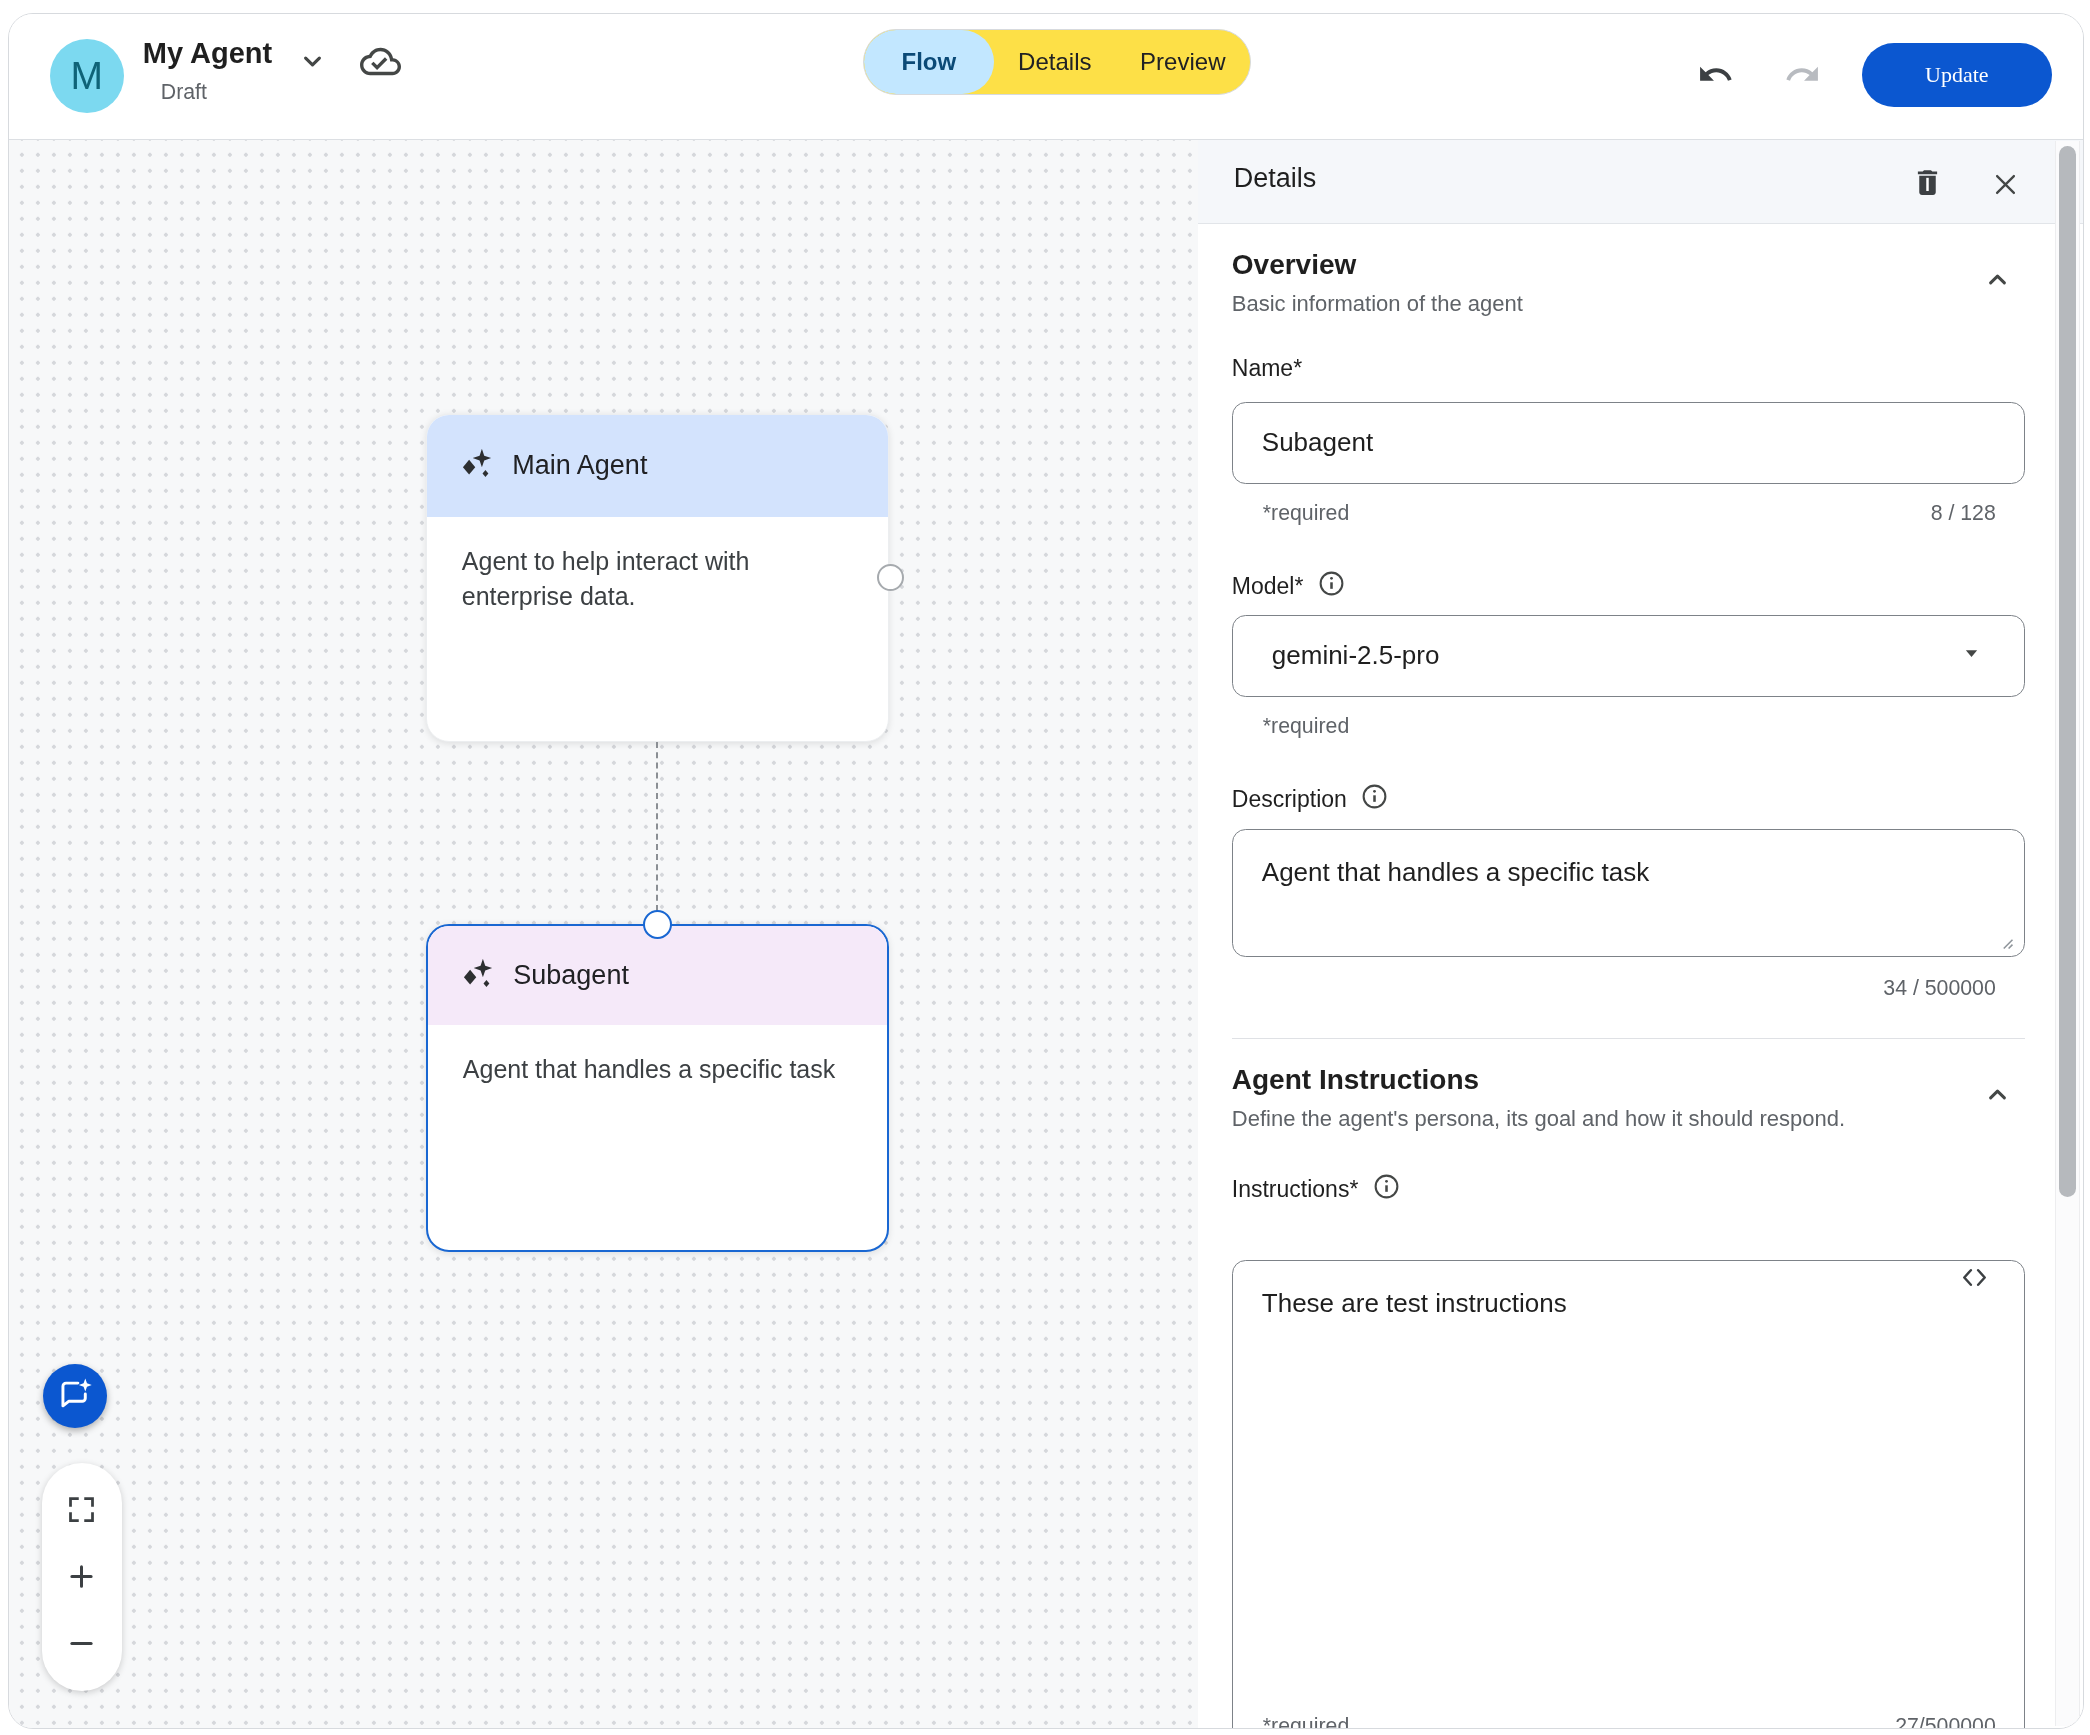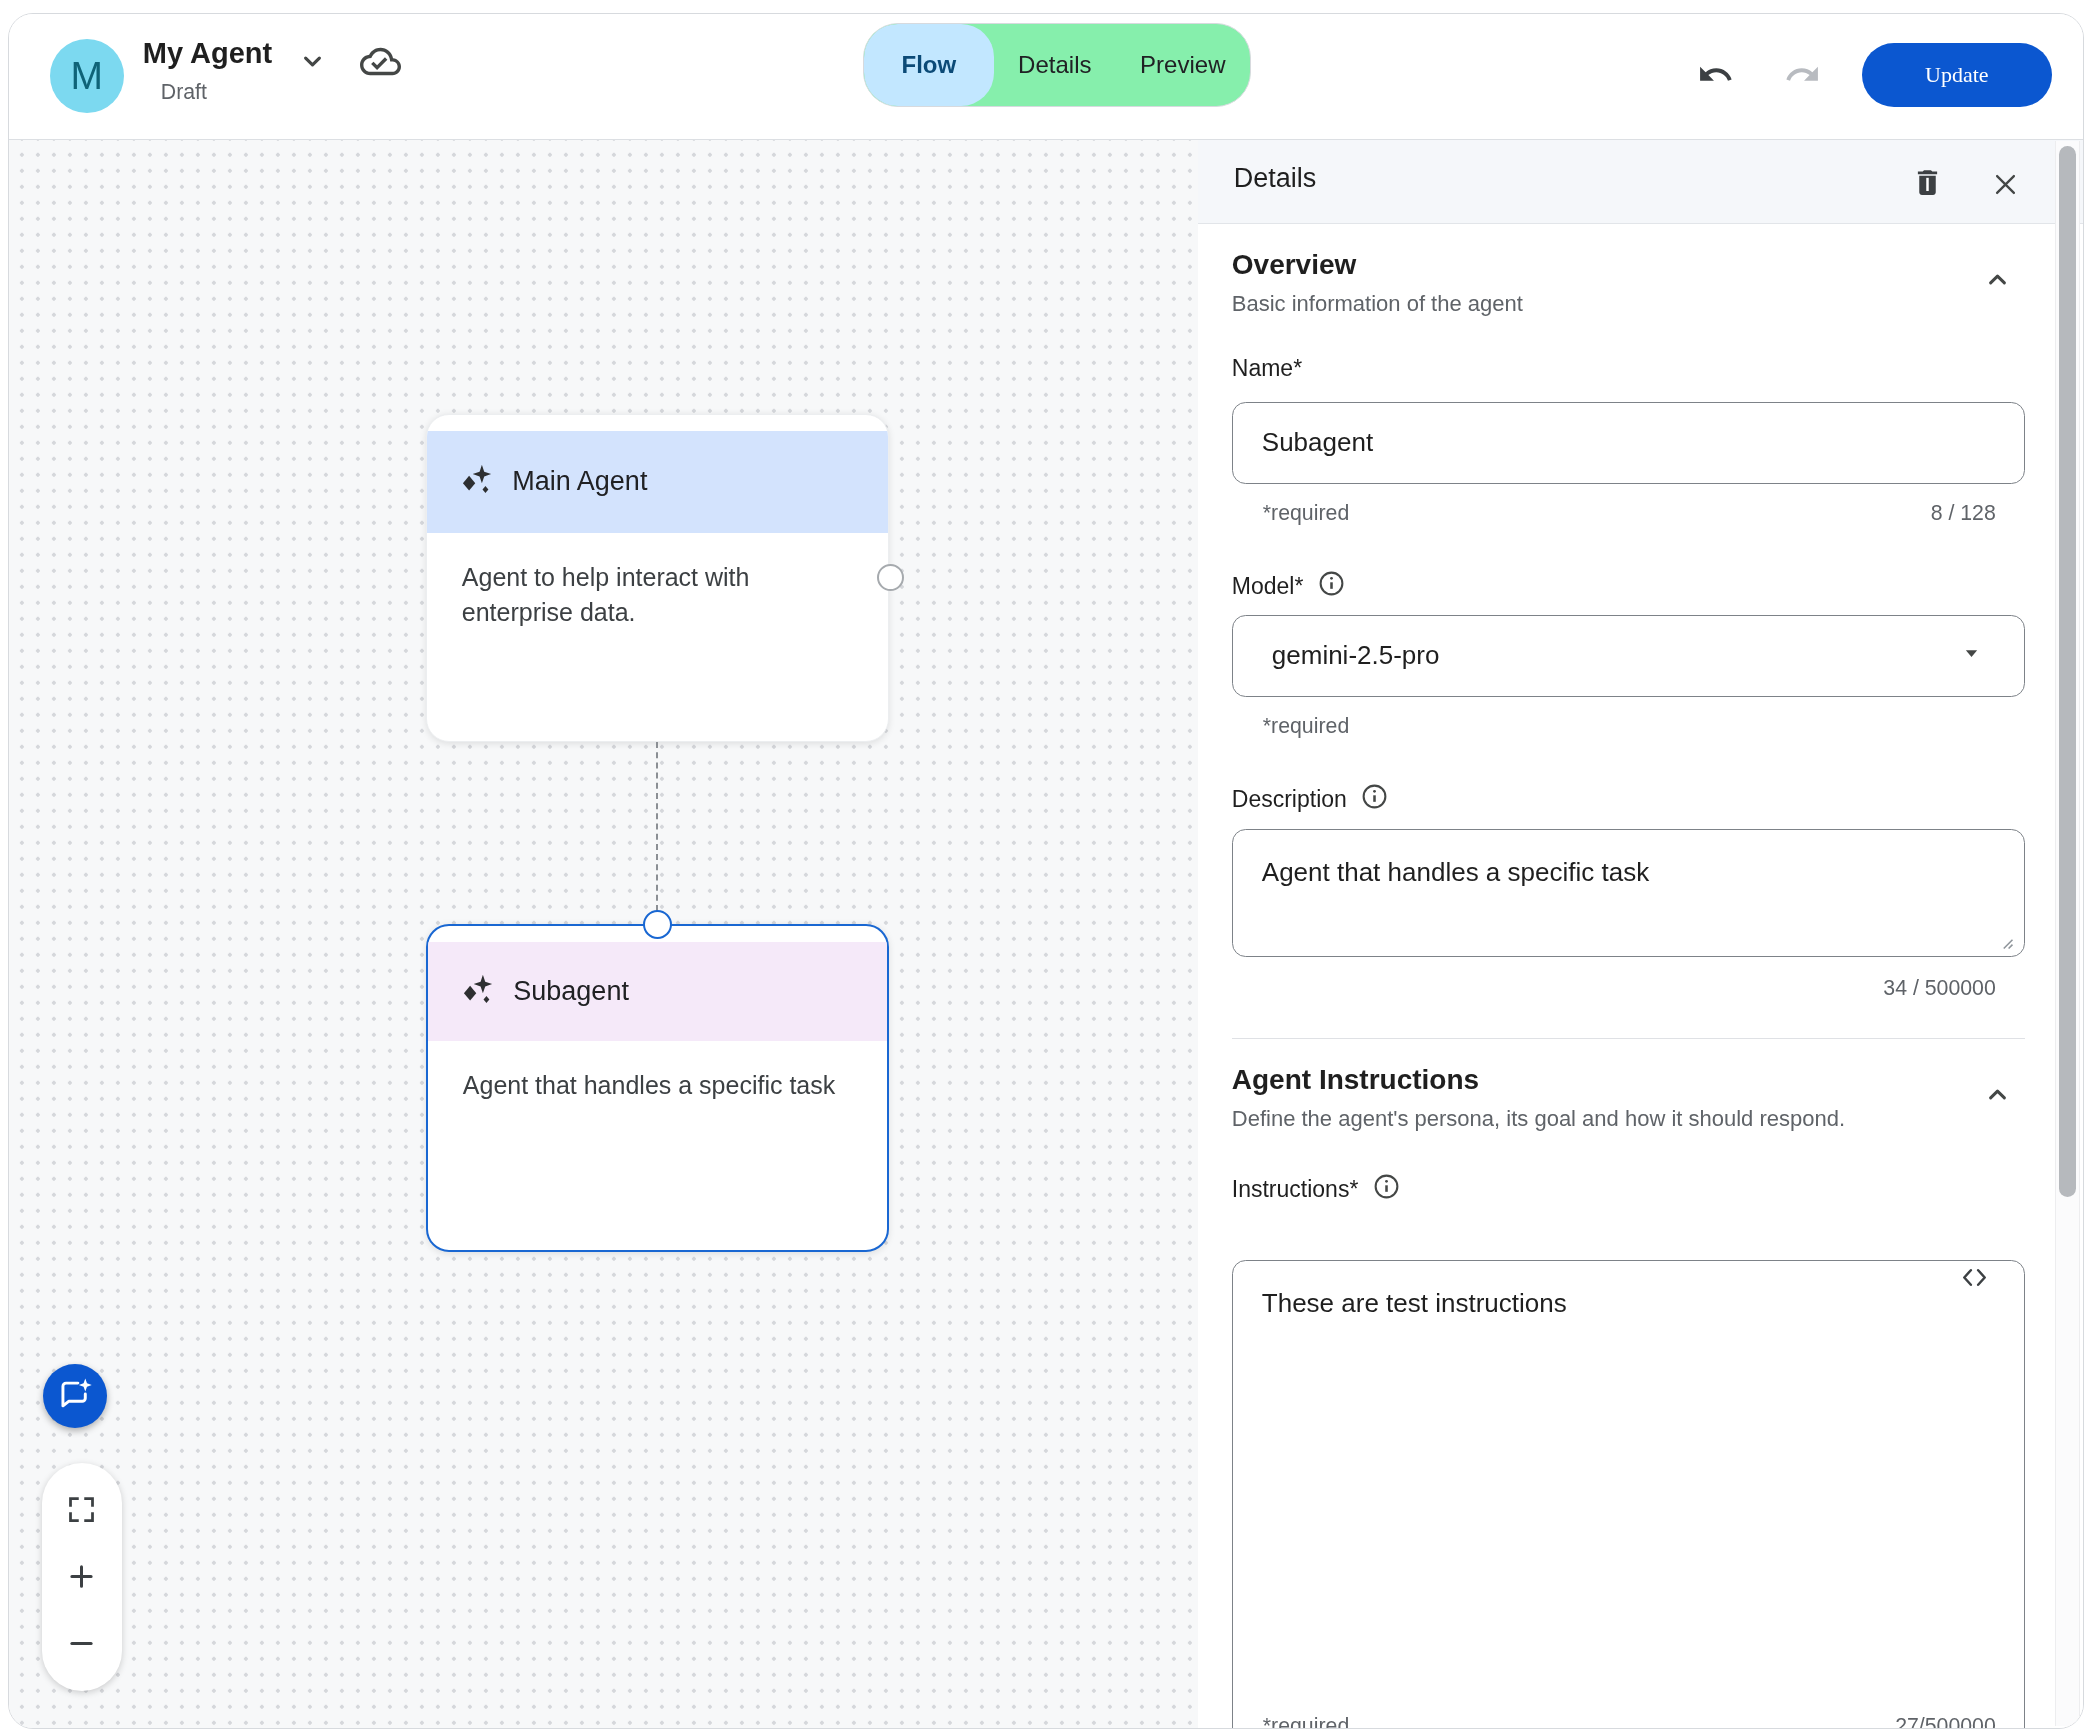--- a/index.html
+++ b/index.html
@@ -11,22 +11,22 @@
   
   .topbar{position:absolute;left:0;top:0;width:100%;height:126px;background:#fff;
         border-bottom:1px solid #dcdfe3;box-sizing:border-box;}
   .avatar{position:absolute;left:41px;top:25px;width:74px;height:74px;border-radius:50%;
         display:flex;align-items:center;justify-content:center;
         font-size:39px;font-weight:500;}
   .agent-title{position:absolute;left:134px;top:23px;font-size:29px;font-weight:600;color:#1f1f1f;}
   .agent-status{position:absolute;left:152px;top:66px;font-size:21.3px;color:#5f6368;}
   .title-chevron{position:absolute;left:287px;top:31px;width:33px;height:33px;cursor:pointer;}
   .cloud-icon{position:absolute;left:351px;top:27px;width:41px;height:41px;}
-  .tab-group{position:absolute;left:854px;top:9px;width:388px;height:84px;
-        border:1.9px solid #d7dade;border-radius:35px;background:#86efac;display:flex;
+  .tab-group{position:absolute;left:854px;top:15px;width:388px;height:66px;
+        border:1.9px solid #d7dade;border-radius:35px;background:#fde047;display:flex;
         align-items:stretch;box-sizing:border-box;overflow:hidden;}
   .tab{display:flex;align-items:center;justify-content:center;font-size:24px;
         color:#202124;cursor:pointer;flex:1 1 auto;}
   .tab.active{background:#c2e7ff;color:#0b4a77;font-weight:700;border-radius:33px;
         flex:0 0 130px;}
   .icon-btn{position:absolute;width:39px;height:39px;display:flex;align-items:center;
         justify-content:center;cursor:pointer;}
   .undo-btn{left:1687px;top:41px;}
   .redo-btn{left:1774px;top:41px;}
   .update-btn{position:absolute;left:1853px;top:29px;width:190px;height:64px;border:none;
@@ -34,21 +34,21 @@
         font-family:Liberation Serif, serif;}
   
   .canvas{position:absolute;left:0;top:126px;width:1189px;bottom:0;background:#f7f8f9;
         background-image:radial-gradient(#d5d7db 1.6px,transparent 1.8px);
         background-size:16px 16px;background-position:4.9px 6.8px;}
   .node{position:absolute;width:463px;height:328px;background:#fff;border-radius:23px;
         box-shadow:0 1.9px 7.8px rgba(0,0,0,0.10);box-sizing:border-box;cursor:pointer;
         border:1px solid #eceef0;overflow:hidden;}
   .node.selected{border:2.9px solid #1967d2;}
   .node-header{height:102px;display:flex;align-items:center;padding-left:31px;gap:17.5px;
-        box-sizing:border-box;margin-top:16px;}
+        box-sizing:border-box;}
   .node-title{font-size:27px;font-weight:500;color:#202124;}
   .node-body{padding:27px 35px 0 35px;font-size:25px;color:#3c4043;line-height:1.42;}
   .conn-circle-r{position:absolute;left:868px;top:424px;width:27px;height:27px;border-radius:50%;
         background:#fff;border:2.9px solid #a6aaae;box-sizing:border-box;cursor:crosshair;}
   .conn-circle-t{position:absolute;left:634px;top:770px;width:29px;height:29px;border-radius:50%;
         background:#fff;border:2.9px solid #1967d2;box-sizing:border-box;cursor:crosshair;z-index:3;}
   .edge-dashed{position:absolute;left:647px;top:602px;height:169px;width:0;
         border-left:2.9px dashed #8b8f94;}
   .chat-fab{position:absolute;left:34px;top:1224px;width:64px;height:64px;border-radius:50%;
         display:flex;align-items:center;justify-content:center;cursor:pointer;

